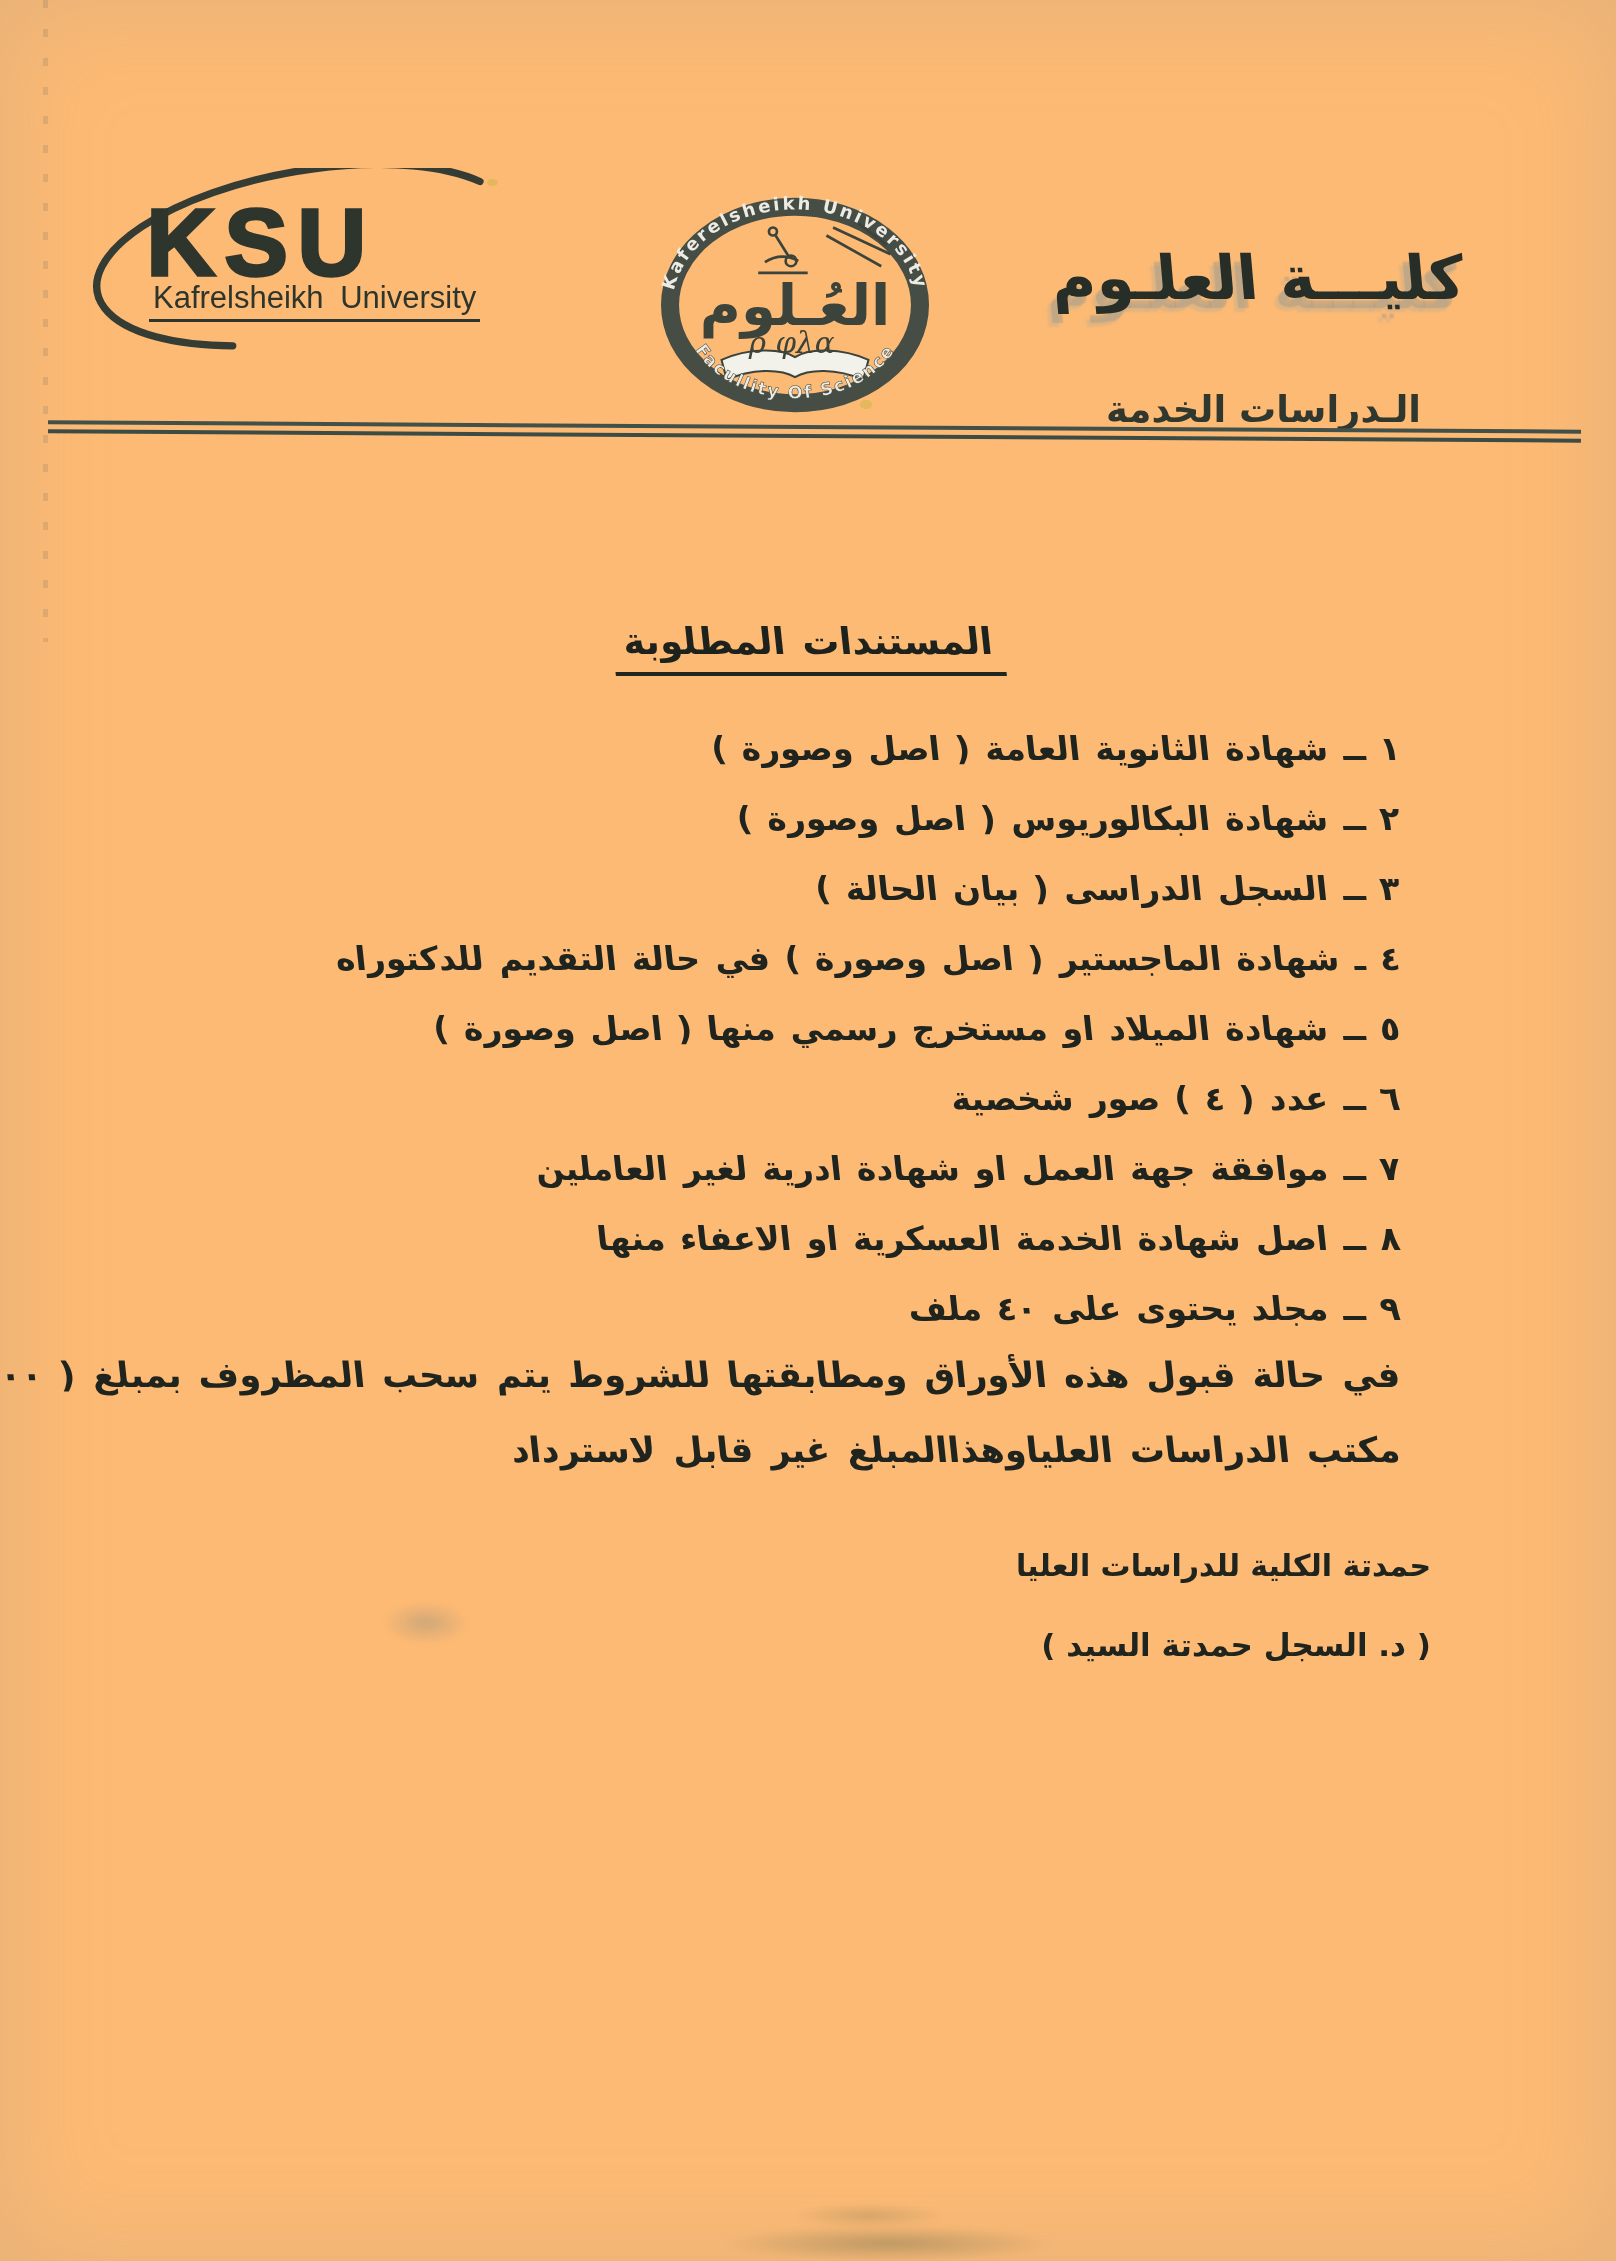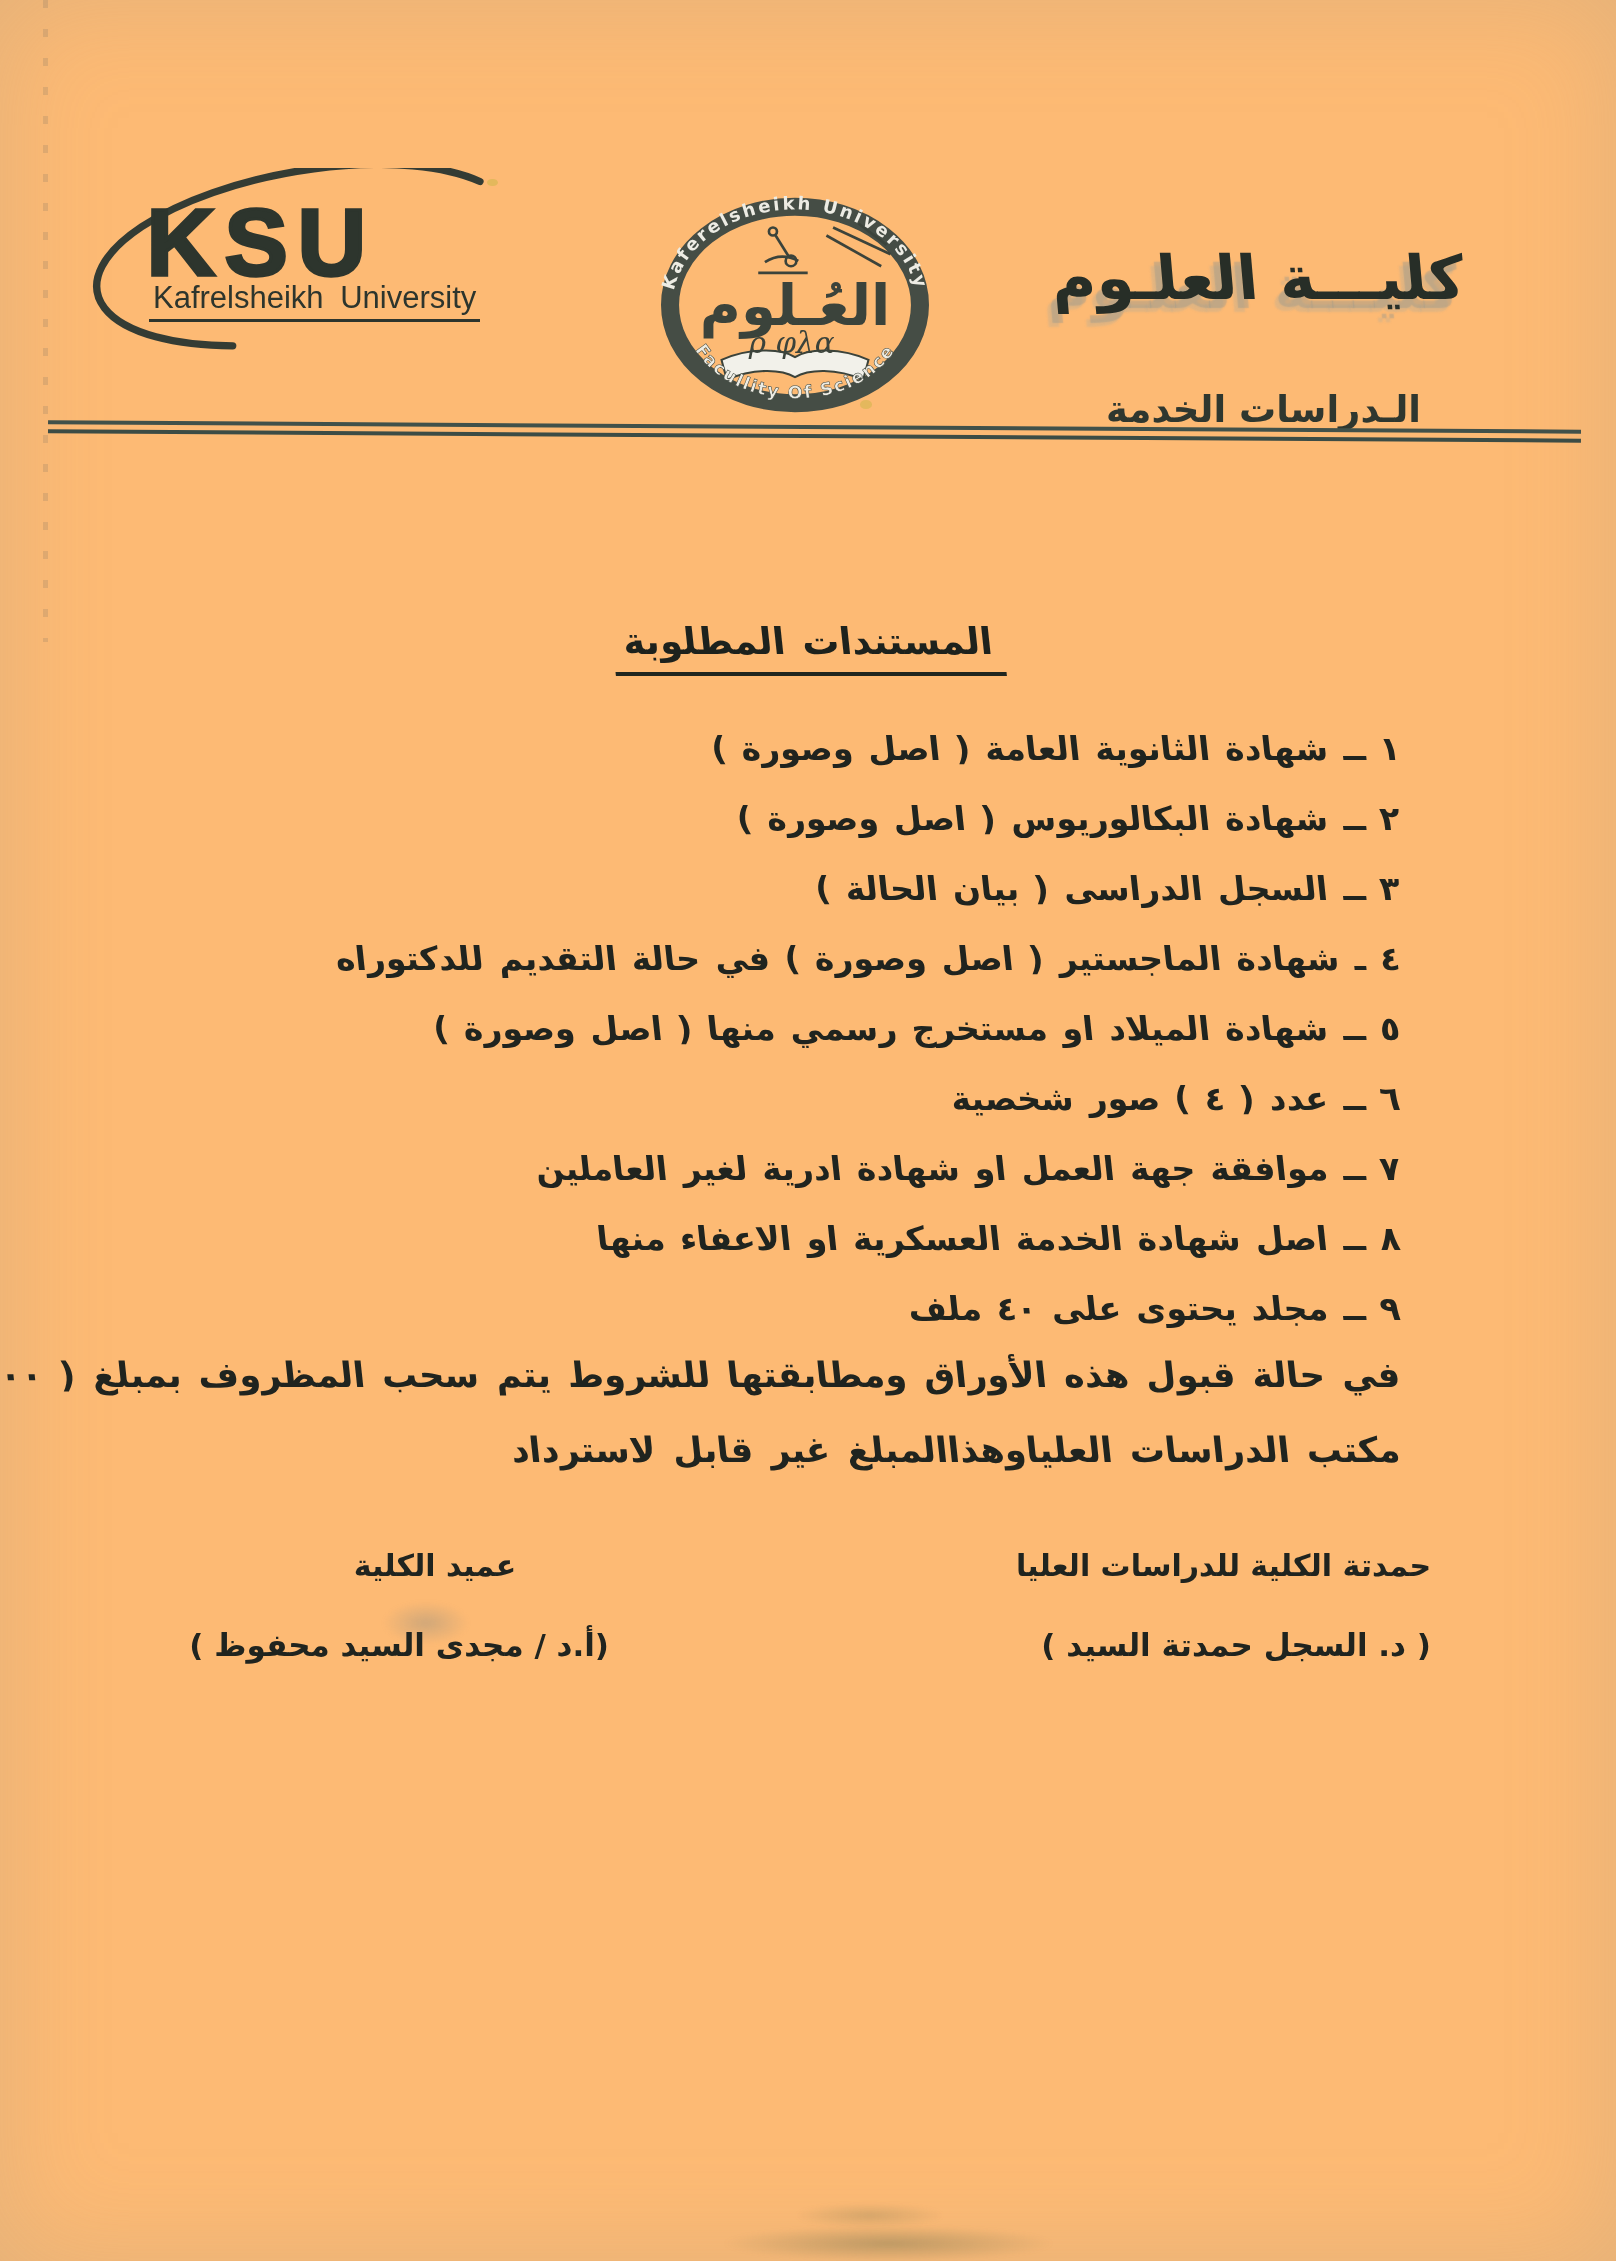--- a/index.html
+++ b/index.html
@@ -180,19 +180,15 @@
 
   <div class="abs notes">
     <div class="note-line">في حالة قبول هذه الأوراق ومطابقتها للشروط يتم سحب المظروف بمبلغ ( ١٠٠ جنيها ) من</div>
     <div class="note-line">مكتب الدراسات العلياوهذاالمبلغ غير قابل لاسترداد</div>
   </div>
 
   <div class="abs sig sig-right">
     <div class="sig-role">حمدتة الكلية للدراسات العليا</div>
     <div class="sig-name">( د. السجل حمدتة السيد )</div>
   </div>
-  <div class="abs sig sig-left">
-    <div class="sig-role">عميد الكلية</div>
-    <div class="sig-name">(أ.د / مجدى السيد محفوظ )</div>
-  </div>
 
 </div>
 
 
 </body></html>

